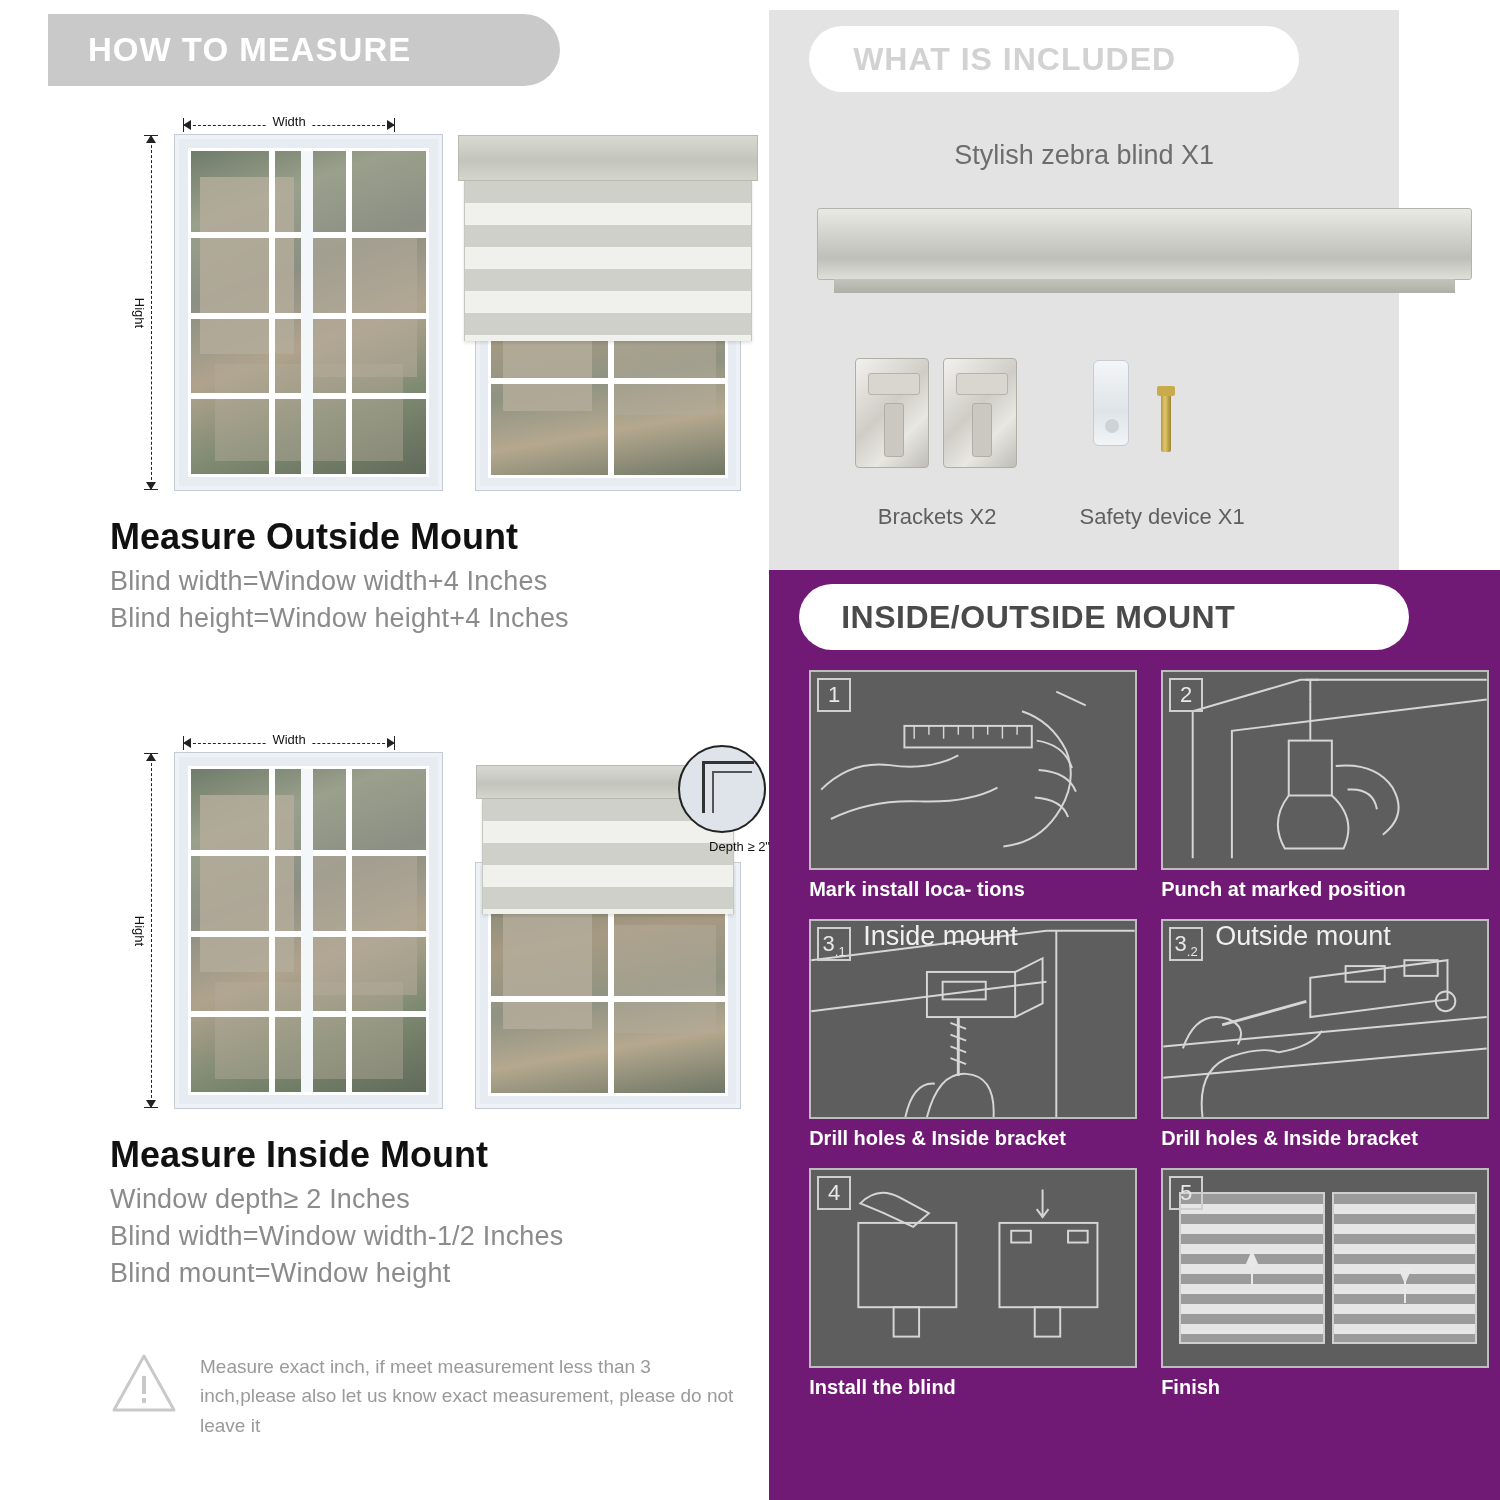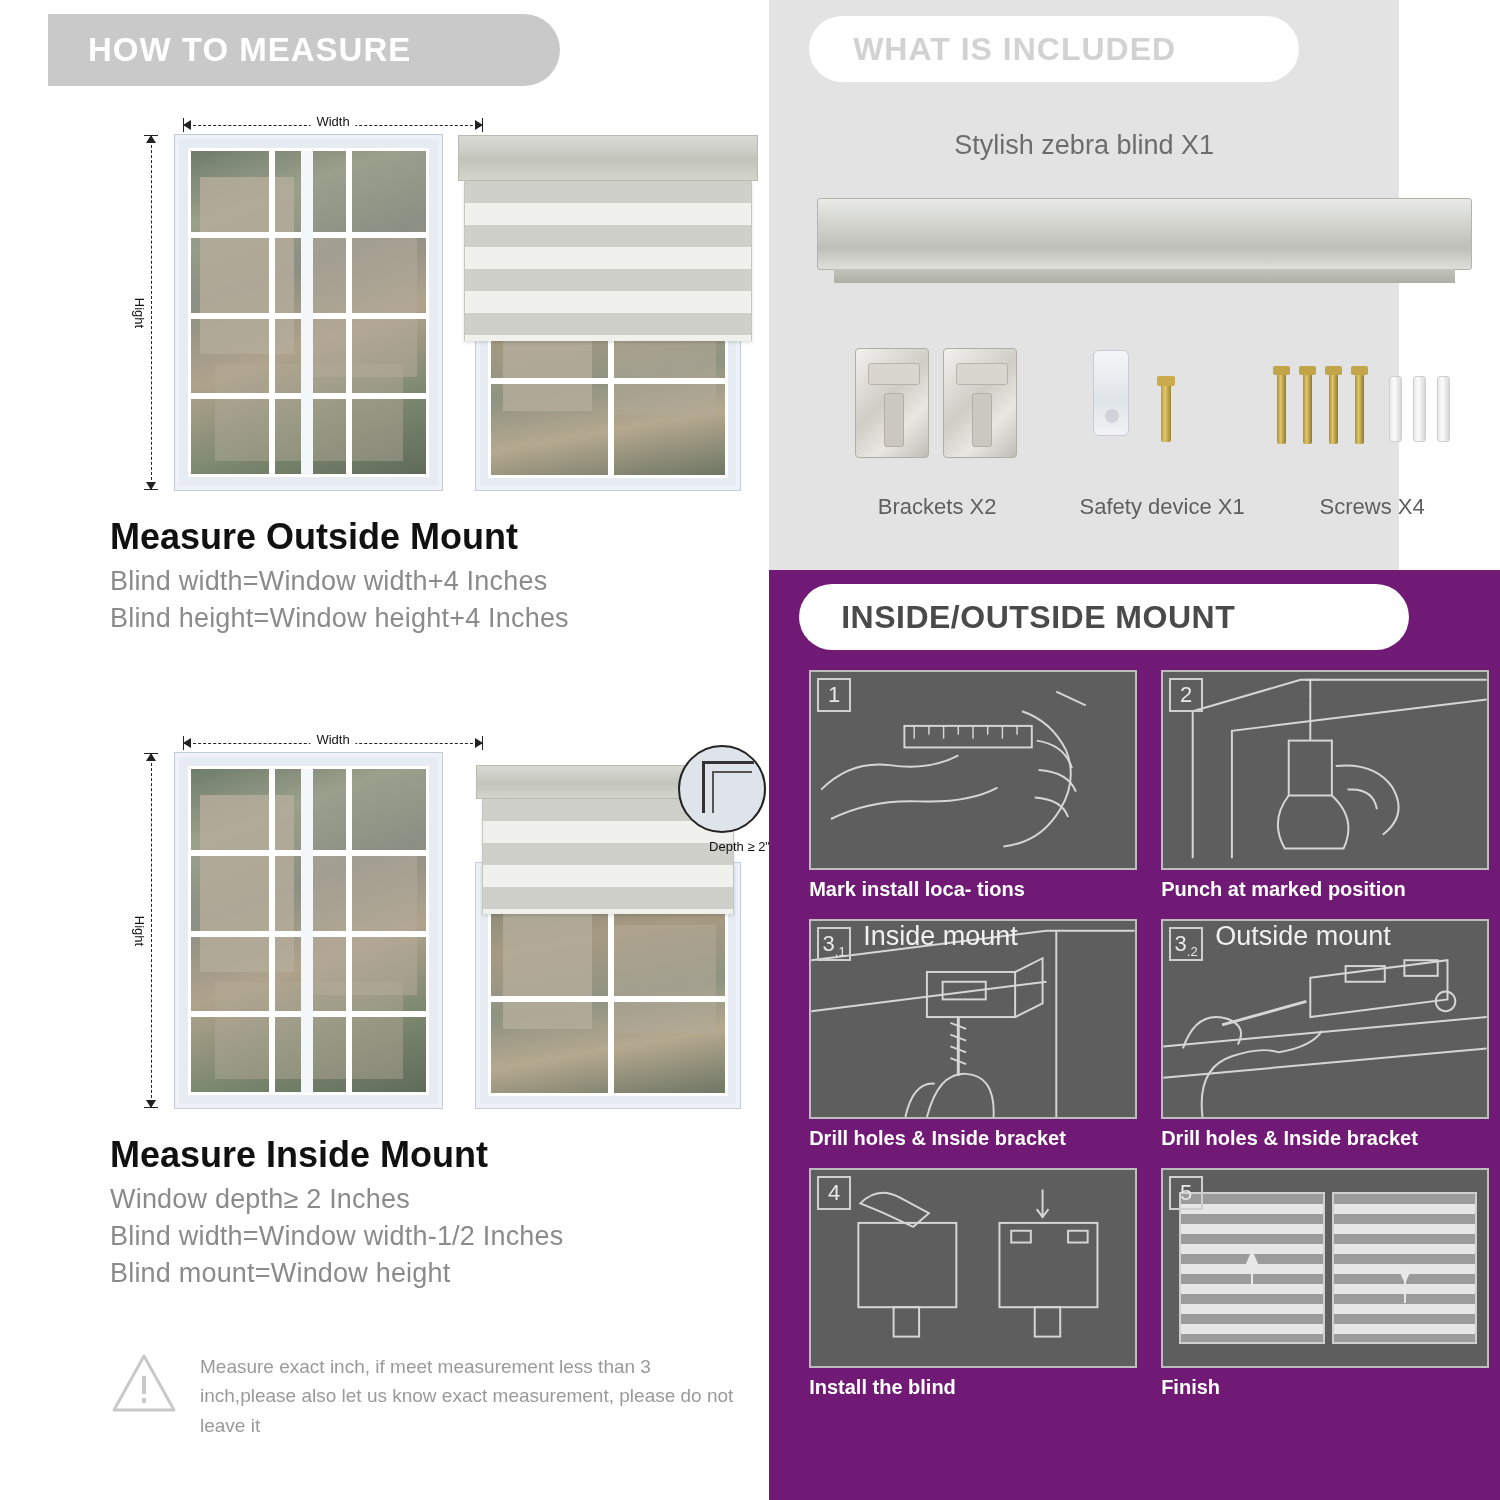--- a/index.html
+++ b/index.html
@@ -27,21 +27,21 @@
   }
 
   .measure-block { position:absolute; left:0; width:745px; }
   .mb1 { top:100px; }
   .mb2 { top:718px; }
 
   .diagram { position:relative; width:700px; height:400px; margin-left:30px; }
 
   
   .dim-top {
-    position:absolute; left:105px; top:14px; width:300px; height:20px;
+    position:absolute; left:105px; top:14px; width:212px; height:20px;
   }
   .dim-top .line {
     position:absolute; top:11px; left:0; width:100%;
     border-top:1px dashed #222;
   }
   .dim-top .lbl {
     position:absolute; top:0; left:50%; transform:translateX(-50%);
     background:#fff; padding:0 6px; font-size:13px; color:#111;
   }
   .dim-top .ar-l, .dim-top .ar-r {
@@ -160,21 +160,21 @@
     width:0;height:0;border-left:34px solid transparent;border-right:34px solid transparent;
     border-bottom:60px solid transparent; position:relative; flex:0 0 auto;
   }
   .warn-tri svg { position:absolute; left:-34px; top:0; }
   .note-text { font-size:19px; line-height:1.55; color:#9a9a9a; }
 
   
   .right-col { width:755px; height:1500px; position:relative; }
 
   .included {
-    position:absolute; left:0; top:0; width:630px; height:570px;
+    position:absolute; left:0; top:10px; width:630px; height:570px;
     background:#e3e3e3;
   }
   .pill-white {
     position:absolute; left:40px; top:16px; width:490px; height:66px;
     background:#ffffff; border-radius:34px;
     display:flex; align-items:center; padding-left:44px;
     font-size:32px; font-weight:bold; color:#d2d2d2; letter-spacing:1px;
   }
   .inc-title {
     position:absolute; left:0; right:0; top:130px; text-align:center;
@@ -445,30 +445,20 @@
       <div class="parts-row">
         <div class="part p-brackets">
           <div class="bracket b1"></div>
           <div class="bracket b2"></div>
           <div class="cap">Brackets X2</div>
         </div>
         <div class="part p-safety">
           <div class="safety"></div>
           <div class="screw-single"></div>
           <div class="cap">Safety device X1</div>
-        </div>
-        <div class="part p-screws">
-          <div class="screw s1"></div>
-          <div class="screw s2"></div>
-          <div class="screw s3"></div>
-          <div class="screw s4"></div>
-          <div class="anchor a1"></div>
-          <div class="anchor a2"></div>
-          <div class="anchor a3"></div>
-          <div class="cap">Screws X4</div>
         </div>
       </div>
     </div>
 
     <div class="mount">
       <div class="pill-white2">
         <span>INSIDE/OUTSIDE MOUNT</span>
       </div>
 
       <div class="steps">

